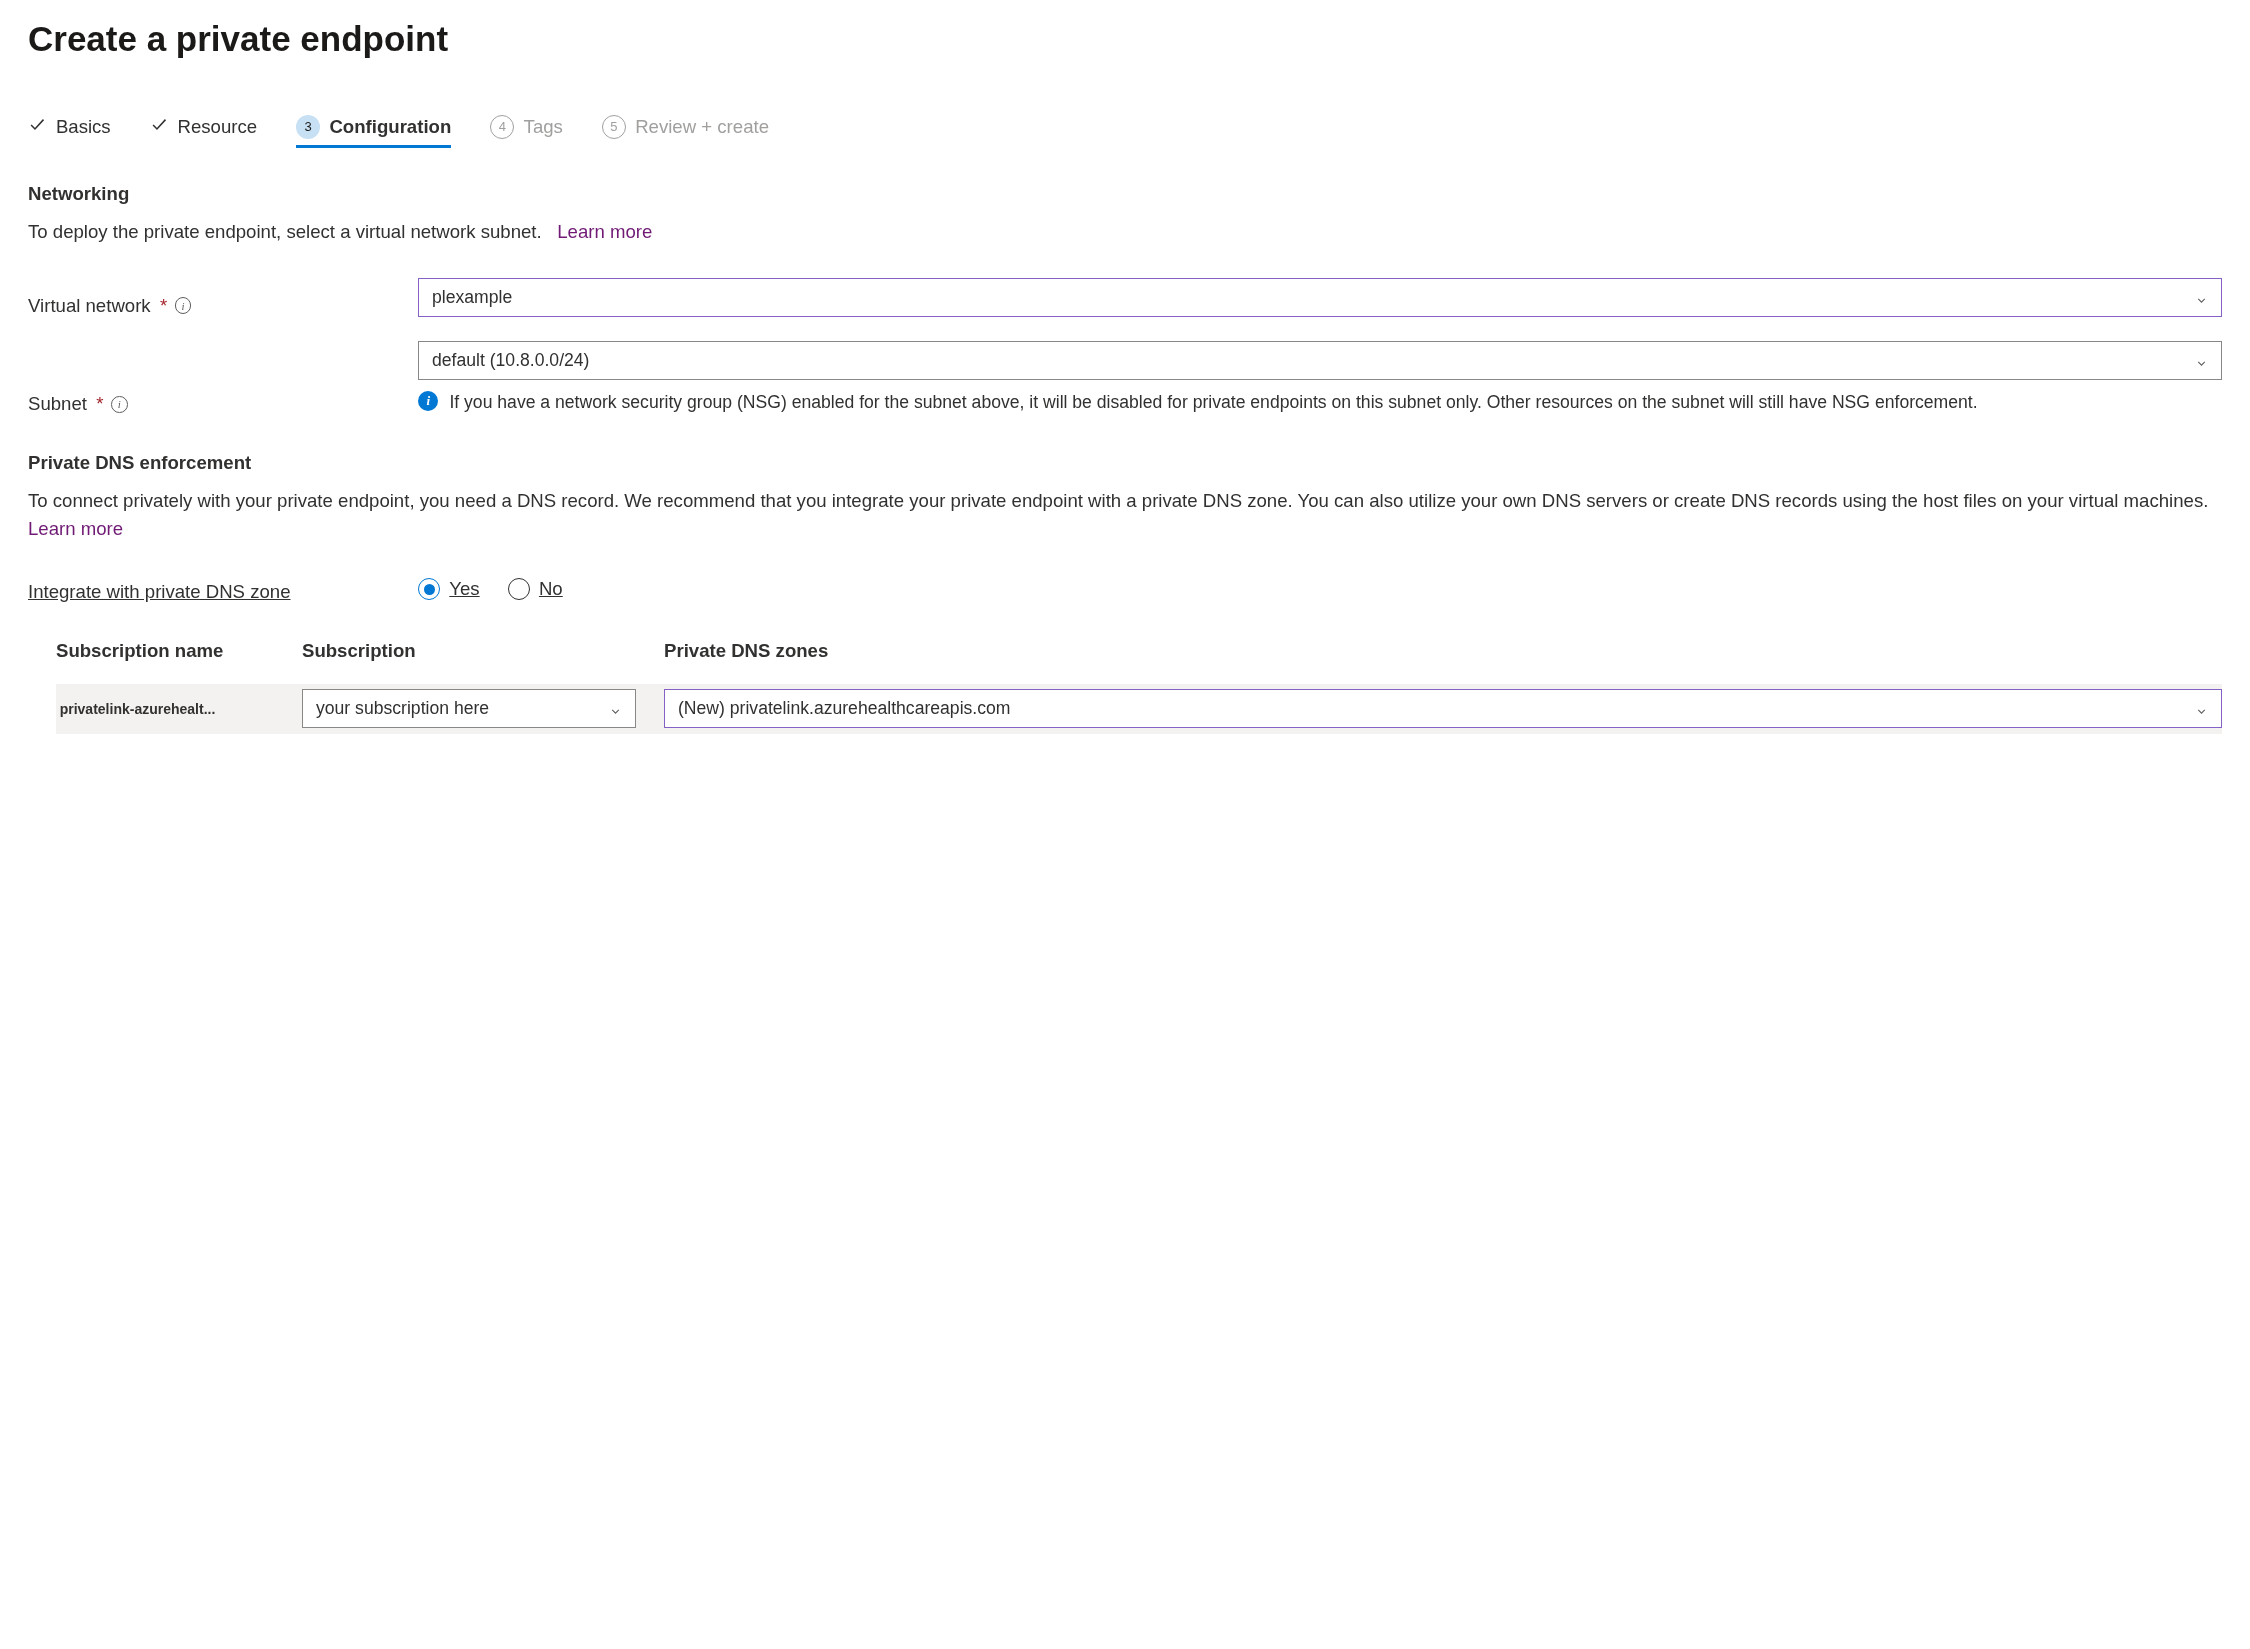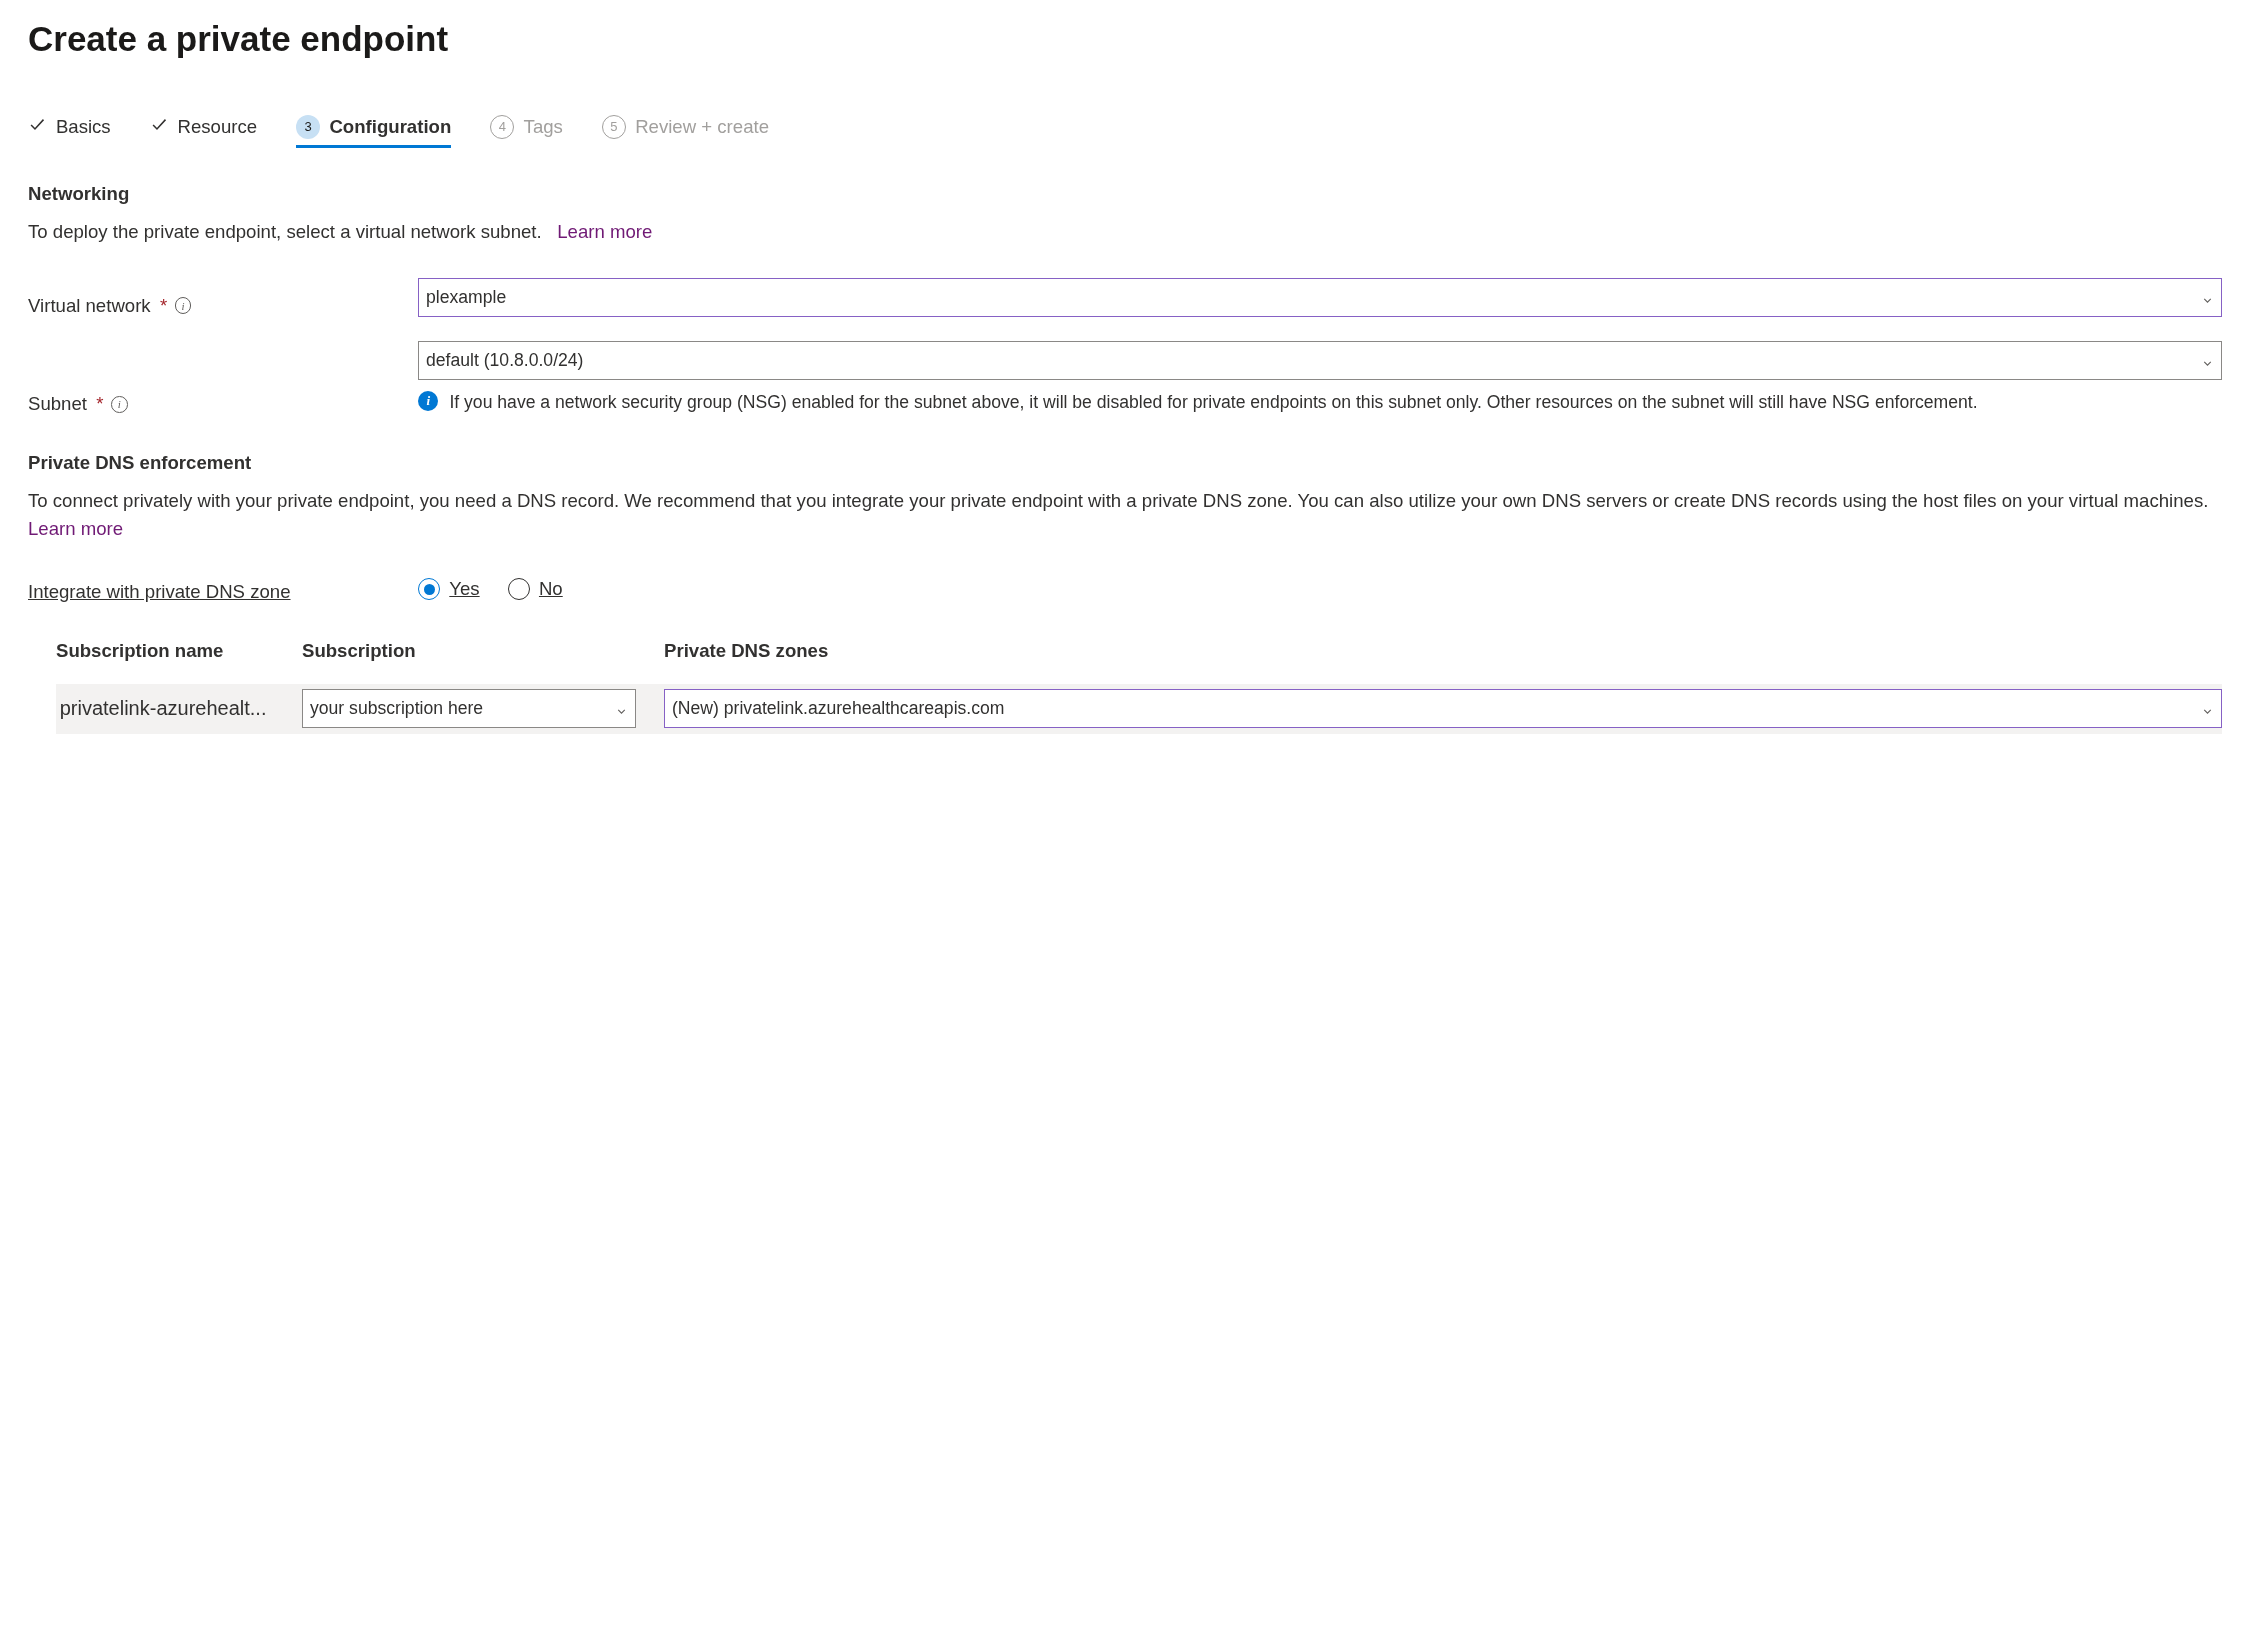--- a/index.html
+++ b/index.html
@@ -91,21 +91,21 @@
   }
   .form-input-col { flex: 1; min-width: 0; }
 
   .select-box {
     width: 100%;
     height: 39px;
     border: 1.4px solid #8a8886;
     background: #ffffff;
     display: flex;
     align-items: center;
-    padding: 0 7px;
+    padding: 0 13px;
     font-size: 17.6px;
     cursor: pointer;
     position: relative;
   }
   .select-box.highlighted { border-color: #8661c5; }
   .select-box .chevron {
     margin-left: auto;
     width: 13px; height: 13px;
   }
   .select-box .chevron svg { width: 13px; height: 13px; stroke: #605e5c; stroke-width: 2; fill: none; }
@@ -169,25 +169,26 @@
   .dns-col-2 { flex: 0 0 362px; padding-right: 28px; }
   .dns-col-3 { flex: 1; }
   .dns-data-row {
     display: flex;
     align-items: center;
     background: #f3f2f1;
     padding: 5.6px 0;
   }
   .dns-data-row .dns-col-1 {
     padding-left: 3.7px;
-    font-size: 20px;
+    font-size: 14px;
     white-space: nowrap;
     overflow: hidden;
     text-overflow: ellipsis;
     padding-right: 5px;
+    font-weight: bold;
   }
 </style>
 </head>
 <body>
 
 <h1 class="page-title">Create a private endpoint</h1>
 
 <div class="tabs">
   <div class="tab">
     <span class="check-icon">

